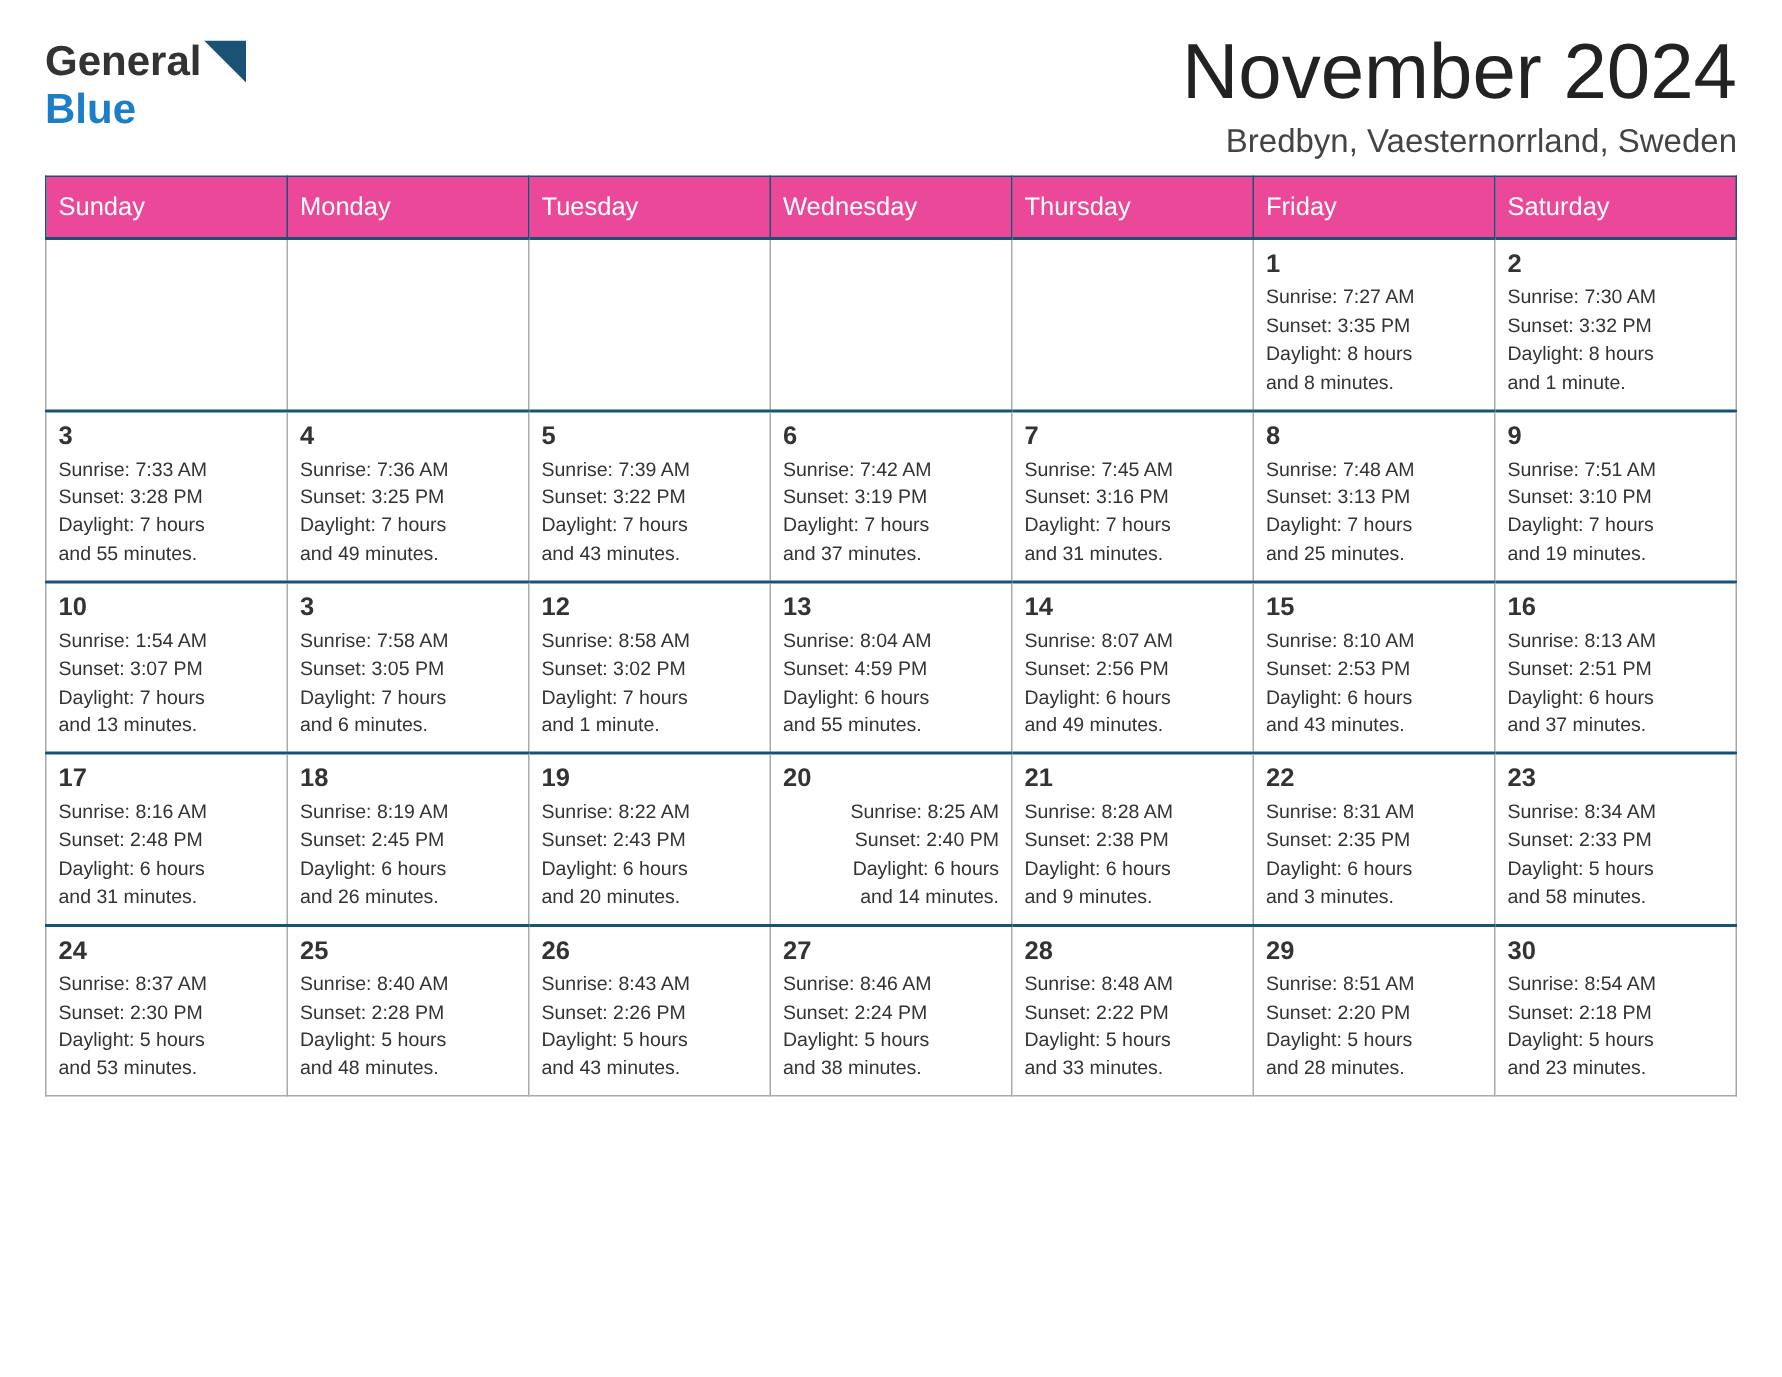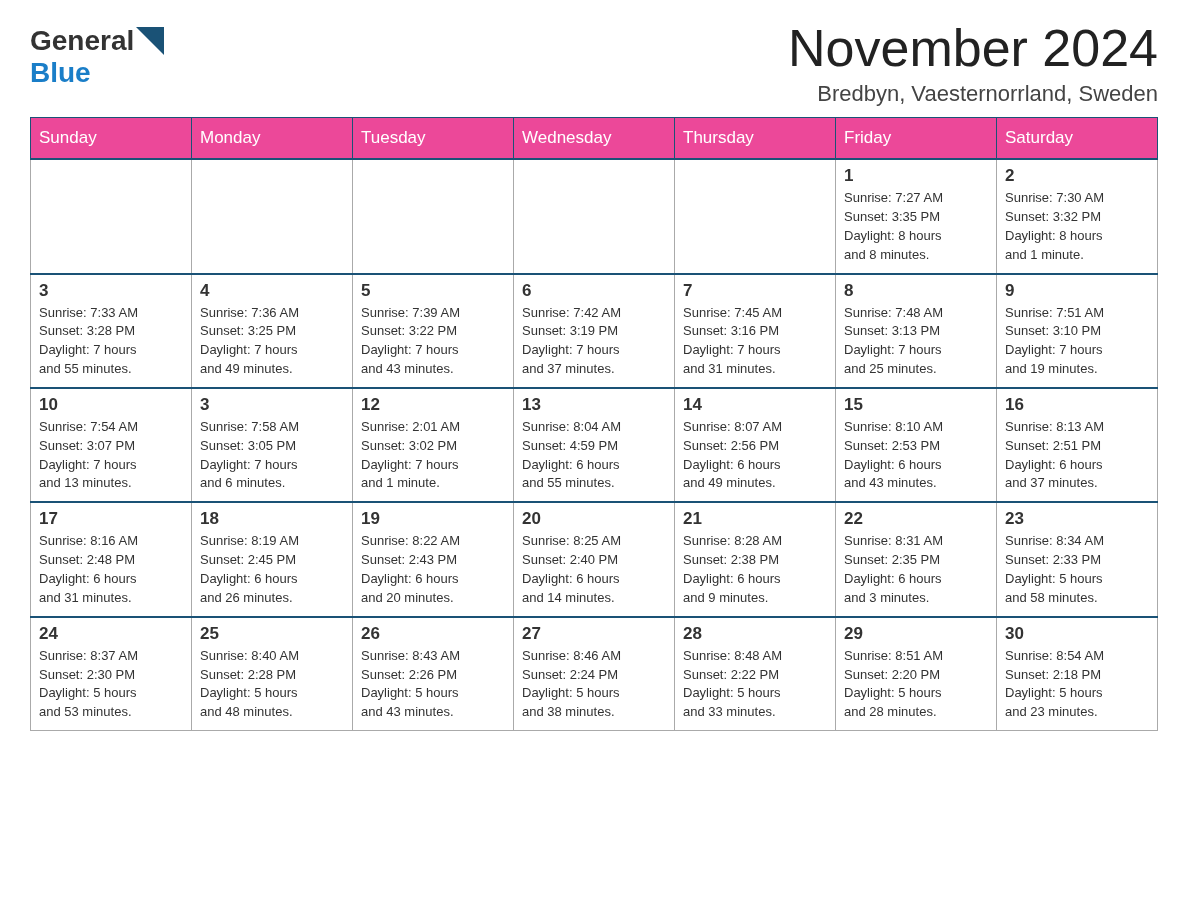--- a/index.html
+++ b/index.html
@@ -182,35 +182,35 @@
           <span class="day-number">9</span>
           <div class="day-info" style="white-space: pre-line;">Sunrise: 7:51 AM
 Sunset: 3:10 PM
 Daylight: 7 hours
 and 19 minutes.</div>
         </td>
       </tr>
       <tr class="week-row">
         <td>
           <span class="day-number">10</span>
-          <div class="day-info" style="white-space: pre-line;">Sunrise: 7:54 AM
+          <div class="day-info" style="white-space: pre-line;">Sunrise: 1:54 AM
 Sunset: 3:07 PM
 Daylight: 7 hours
 and 13 minutes.</div>
         </td>
         <td>
           <span class="day-number">3</span>
           <div class="day-info" style="white-space: pre-line;">Sunrise: 7:58 AM
 Sunset: 3:05 PM
 Daylight: 7 hours
 and 6 minutes.</div>
         </td>
         <td>
           <span class="day-number">12</span>
-          <div class="day-info" style="white-space: pre-line;">Sunrise: 2:01 AM
+          <div class="day-info" style="white-space: pre-line;">Sunrise: 8:58 AM
 Sunset: 3:02 PM
 Daylight: 7 hours
 and 1 minute.</div>
         </td>
         <td>
           <span class="day-number">13</span>
           <div class="day-info" style="white-space: pre-line;">Sunrise: 8:04 AM
 Sunset: 4:59 PM
 Daylight: 6 hours
 and 55 minutes.</div>
@@ -254,21 +254,21 @@
         </td>
         <td>
           <span class="day-number">19</span>
           <div class="day-info" style="white-space: pre-line;">Sunrise: 8:22 AM
 Sunset: 2:43 PM
 Daylight: 6 hours
 and 20 minutes.</div>
         </td>
         <td>
           <span class="day-number">20</span>
-          <div class="day-info" style="white-space: pre-line;">Sunrise: 8:25 AM
+          <div class="day-info" style="white-space: pre-line; text-align: right;">Sunrise: 8:25 AM
 Sunset: 2:40 PM
 Daylight: 6 hours
 and 14 minutes.</div>
         </td>
         <td>
           <span class="day-number">21</span>
           <div class="day-info" style="white-space: pre-line;">Sunrise: 8:28 AM
 Sunset: 2:38 PM
 Daylight: 6 hours
 and 9 minutes.</div>

